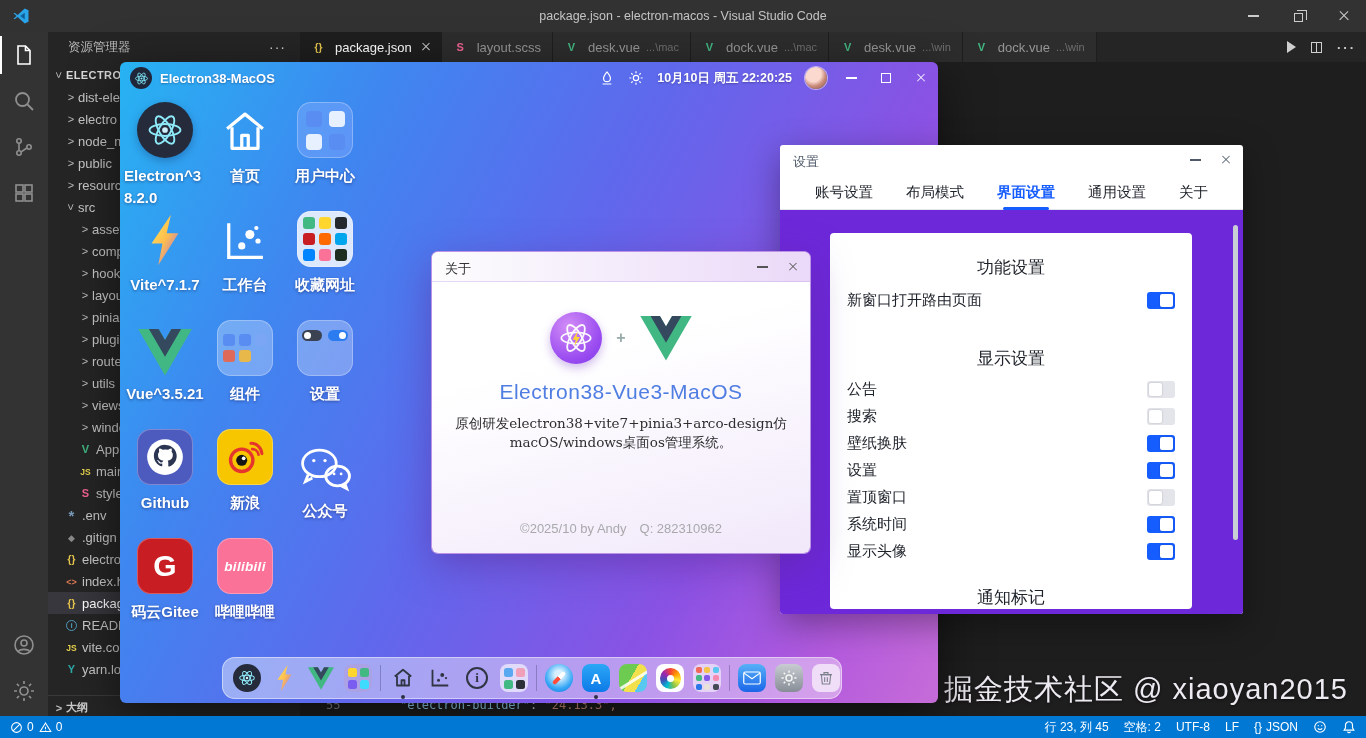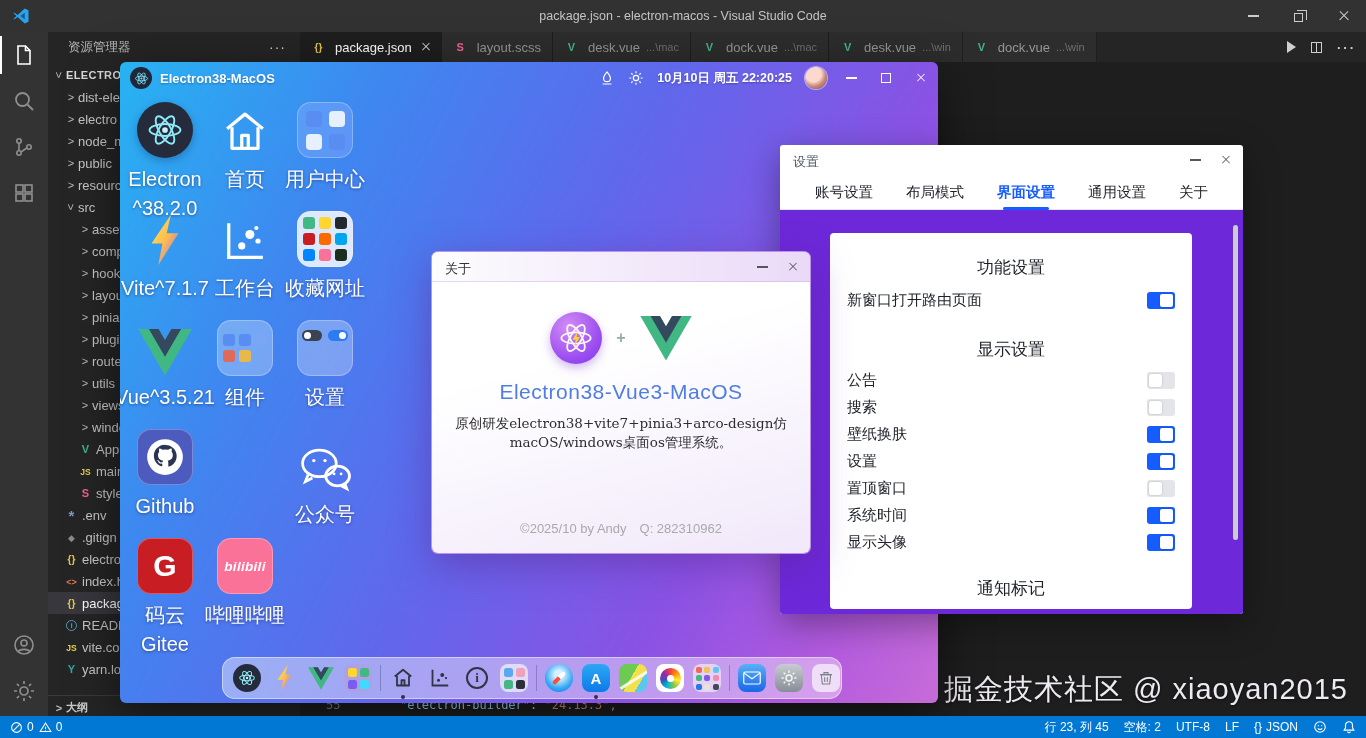--- a/index.html
+++ b/index.html
@@ -79,21 +79,21 @@
 .appbar{position:relative;height:32px;display:flex;align-items:center;padding-left:10px;color:#fff}
 .app-ico{width:22px;height:22px;border-radius:50%;background:#20263a;display:flex;align-items:center;justify-content:center;flex:none}
 .app-title{margin-left:8px;font-size:13px;font-weight:600;text-shadow:0 1px 2px rgba(0,0,40,.3)}
 .appbar-right{position:absolute;right:6px;top:0;height:32px;display:flex;align-items:center;gap:13px;color:#fff}
 .app-clock{font-size:12.5px;font-weight:600;text-shadow:0 1px 2px rgba(0,0,40,.3)}
 .avatar{width:22px;height:22px;border-radius:50%;background:radial-gradient(circle at 38% 32%,#fbd9cf 0 38%,#c98b7a 60%,#7a4a44 100%);box-shadow:0 0 0 1px rgba(255,255,255,.5)}
 .appbtn{display:flex;align-items:center;justify-content:center;width:22px;height:32px;color:#fff}
 
 .dcell{position:absolute;width:84px;display:flex;flex-direction:column;align-items:center}
 .dicon{height:58px;display:flex;align-items:flex-end;justify-content:center}
-.dlabel{margin-top:7px;font-size:20px;font-weight:400;color:#fff;text-align:center;text-shadow:0 1px 3px rgba(10,10,60,.45);line-height:1.45}
+.dlabel{margin-top:7px;font-size:15px;font-weight:700;color:#fff;text-shadow:0 1px 3px rgba(10,10,60,.45);line-height:1.45}
 .dlabel.wrap{width:82px;word-break:break-all}
 .circle56{width:56px;height:56px;border-radius:50%;background:#252b3b;display:flex;align-items:center;justify-content:center;box-shadow:0 3px 8px rgba(0,0,40,.25)}
 .tile{width:56px;height:56px;border-radius:14px;background:rgba(255,255,255,.28);box-shadow:inset 0 0 0 1px rgba(255,255,255,.28)}
 .tile.blue{background:rgba(140,172,255,.40)}
 .tile.white{background:rgba(255,255,255,.82)}
 .tile.gh{background:#4d5bbf;display:flex;align-items:center;justify-content:center}
 .tile.wb{background:#f7c600;display:flex;align-items:center;justify-content:center}
 .tile.gitee{background:#c71d23;display:flex;align-items:center;justify-content:center}
 .tile.bili{background:#fb7299;display:flex;align-items:center;justify-content:center}
 .minis{width:56px;height:56px;display:grid;grid-template-columns:repeat(2,16px);gap:7px;align-content:center;justify-content:center}
@@ -138,21 +138,21 @@
 .set-bar{position:relative;height:30px}
 .set-title{position:absolute;left:13px;top:8px;font-size:13px;color:#4e5969}
 .set-ctrl{position:absolute;top:0;width:30px;height:30px;display:flex;align-items:center;justify-content:center;color:#4e5969}
 .set-tabs{position:absolute;left:0;right:0;top:30px;height:35px;display:flex;justify-content:center;gap:33px;align-items:center;border-bottom:1px solid #e5e6eb;background:#fff}
 .stab{font-size:14.5px;color:#1d2129;position:relative;height:35px;display:flex;align-items:center}
 .stab.active{color:#165dff;font-weight:600}
 .stab.active::after{content:"";position:absolute;left:50%;bottom:0;transform:translateX(-50%);width:46px;height:3px;background:#165dff;border-radius:2px}
 .set-body{position:absolute;left:0;right:0;top:65px;bottom:0;background:#6d28d9}
 .set-card{position:absolute;left:50px;top:23px;width:362px;bottom:5px;background:#fff;border-radius:4px;padding-top:12px}
 .set-h{height:34px;line-height:34px;text-align:center;font-size:17px;color:#1d2129;font-weight:500}
-.set-h.mt1{margin-top:6px}.set-h.mt2{margin-top:17px}.set-h.mt3{margin-top:16px}
+.set-h.mt1{margin-top:6px}.set-h.mt2{margin-top:26px}.set-h.mt3{margin-top:16px}
 .srow{height:27px;display:flex;align-items:center;justify-content:space-between;padding:0 17px}
 .srow.tall{height:31px;margin-bottom:4px}
 .slabel{font-size:15px;color:#1d2129}
 .sw{width:28px;height:17px;border-radius:3px;background:#e3e5eb;position:relative;flex:none}
 .sw[data-state="on"]{background:#165dff}
 .sw .knob{position:absolute;top:2px;left:2px;width:13px;height:13px;border-radius:2px;background:#fff;box-shadow:0 0 2px rgba(0,0,0,.25)}
 .sw[data-state="on"] .knob{left:auto;right:2px}
 .set-scroll{position:absolute;right:5px;top:80px;width:5px;height:315px;border-radius:3px;background:#c9cdd4}
 
 .aboutwin{position:absolute;left:432px;top:252px;width:378px;height:301px;border-radius:6px;background:linear-gradient(165deg,#ffffff 35%,#f1e8fa 100%);box-shadow:0 0 0 1px #bd93e8,0 12px 38px rgba(90,40,150,.5);z-index:30;overflow:hidden}
@@ -559,20 +559,34 @@
     <div class="dicon">
           <span class="tile gh">
             <svg width="44" height="44" viewBox="0 0 32 32">
               <circle cx="16" cy="16" r="13" fill="#fff"></circle>
               <path d="M16 7c-4.5 0-8.1 3.6-8.1 8 0 3.6 2.3 6.6 5.5 7.7.4.1.6-.2.6-.4v-1.5c-2.2.5-2.7-1-2.7-1-.4-.9-.9-1.2-.9-1.2-.8-.5.1-.5.1-.5.8.1 1.3.9 1.3.9.8 1.3 2 .9 2.5.7.1-.5.3-.9.5-1.1-1.9-.2-3.9-1-3.9-4.2 0-.9.3-1.7.9-2.3-.1-.2-.4-1.1.1-2.2 0 0 .7-.2 2.3.9a7.8 7.8 0 0 1 4.2 0c1.6-1.1 2.3-.9 2.3-.9.5 1.1.2 2 .1 2.2.6.6.9 1.4.9 2.3 0 3.2-2 4-3.9 4.2.3.3.6.8.6 1.6v2.3c0 .2.2.5.6.4 3.2-1.1 5.5-4.1 5.5-7.7 0-4.4-3.6-8-8.1-8z" fill="#2b3450"></path>
             </svg>
           </span>
         </div>
     <div class="dlabel">Github</div>
   </div>
+  <div class="dcell" style="left:83px;top:365px">
+    <div class="dicon">
+          <span class="tile wb">
+            <svg width="42" height="42" viewBox="0 0 32 32">
+              <circle cx="13.5" cy="18.5" r="8.5" fill="none" stroke="#e5352d" stroke-width="2.6"></circle>
+              <circle cx="13.5" cy="18.5" r="4.2" fill="#161616"></circle>
+              <circle cx="15" cy="17" r="1.4" fill="#fff"></circle>
+              <path d="M20.5 5.5c4.2 0 8 3.2 8.4 8" fill="none" stroke="#e5352d" stroke-width="2.3" stroke-linecap="round"></path>
+              <path d="M21.5 10c2.4 0 4.5 1.8 4.8 4.3" fill="none" stroke="#e5352d" stroke-width="2" stroke-linecap="round"></path>
+            </svg>
+          </span>
+        </div>
+    <div class="dlabel">新浪</div>
+  </div>
   <div class="dcell" style="left:163px;top:373px">
     <div class="dicon">
           <svg width="56" height="48" viewBox="0 0 40 34" fill="none" stroke="#fff" stroke-width="2">
             <ellipse cx="16" cy="13" rx="12" ry="9.5"></ellipse>
             <path d="M8 21l-2 5 5-2.5"></path>
             <ellipse cx="29" cy="22" rx="8.5" ry="7"></ellipse>
             <path d="M34 27l1.5 4-4-2"></path>
             <circle cx="12" cy="11" r="1.2" fill="#fff" stroke="none"></circle>
             <circle cx="20" cy="11" r="1.2" fill="#fff" stroke="none"></circle>
             <circle cx="26.5" cy="20.5" r="1" fill="#fff" stroke="none"></circle>

